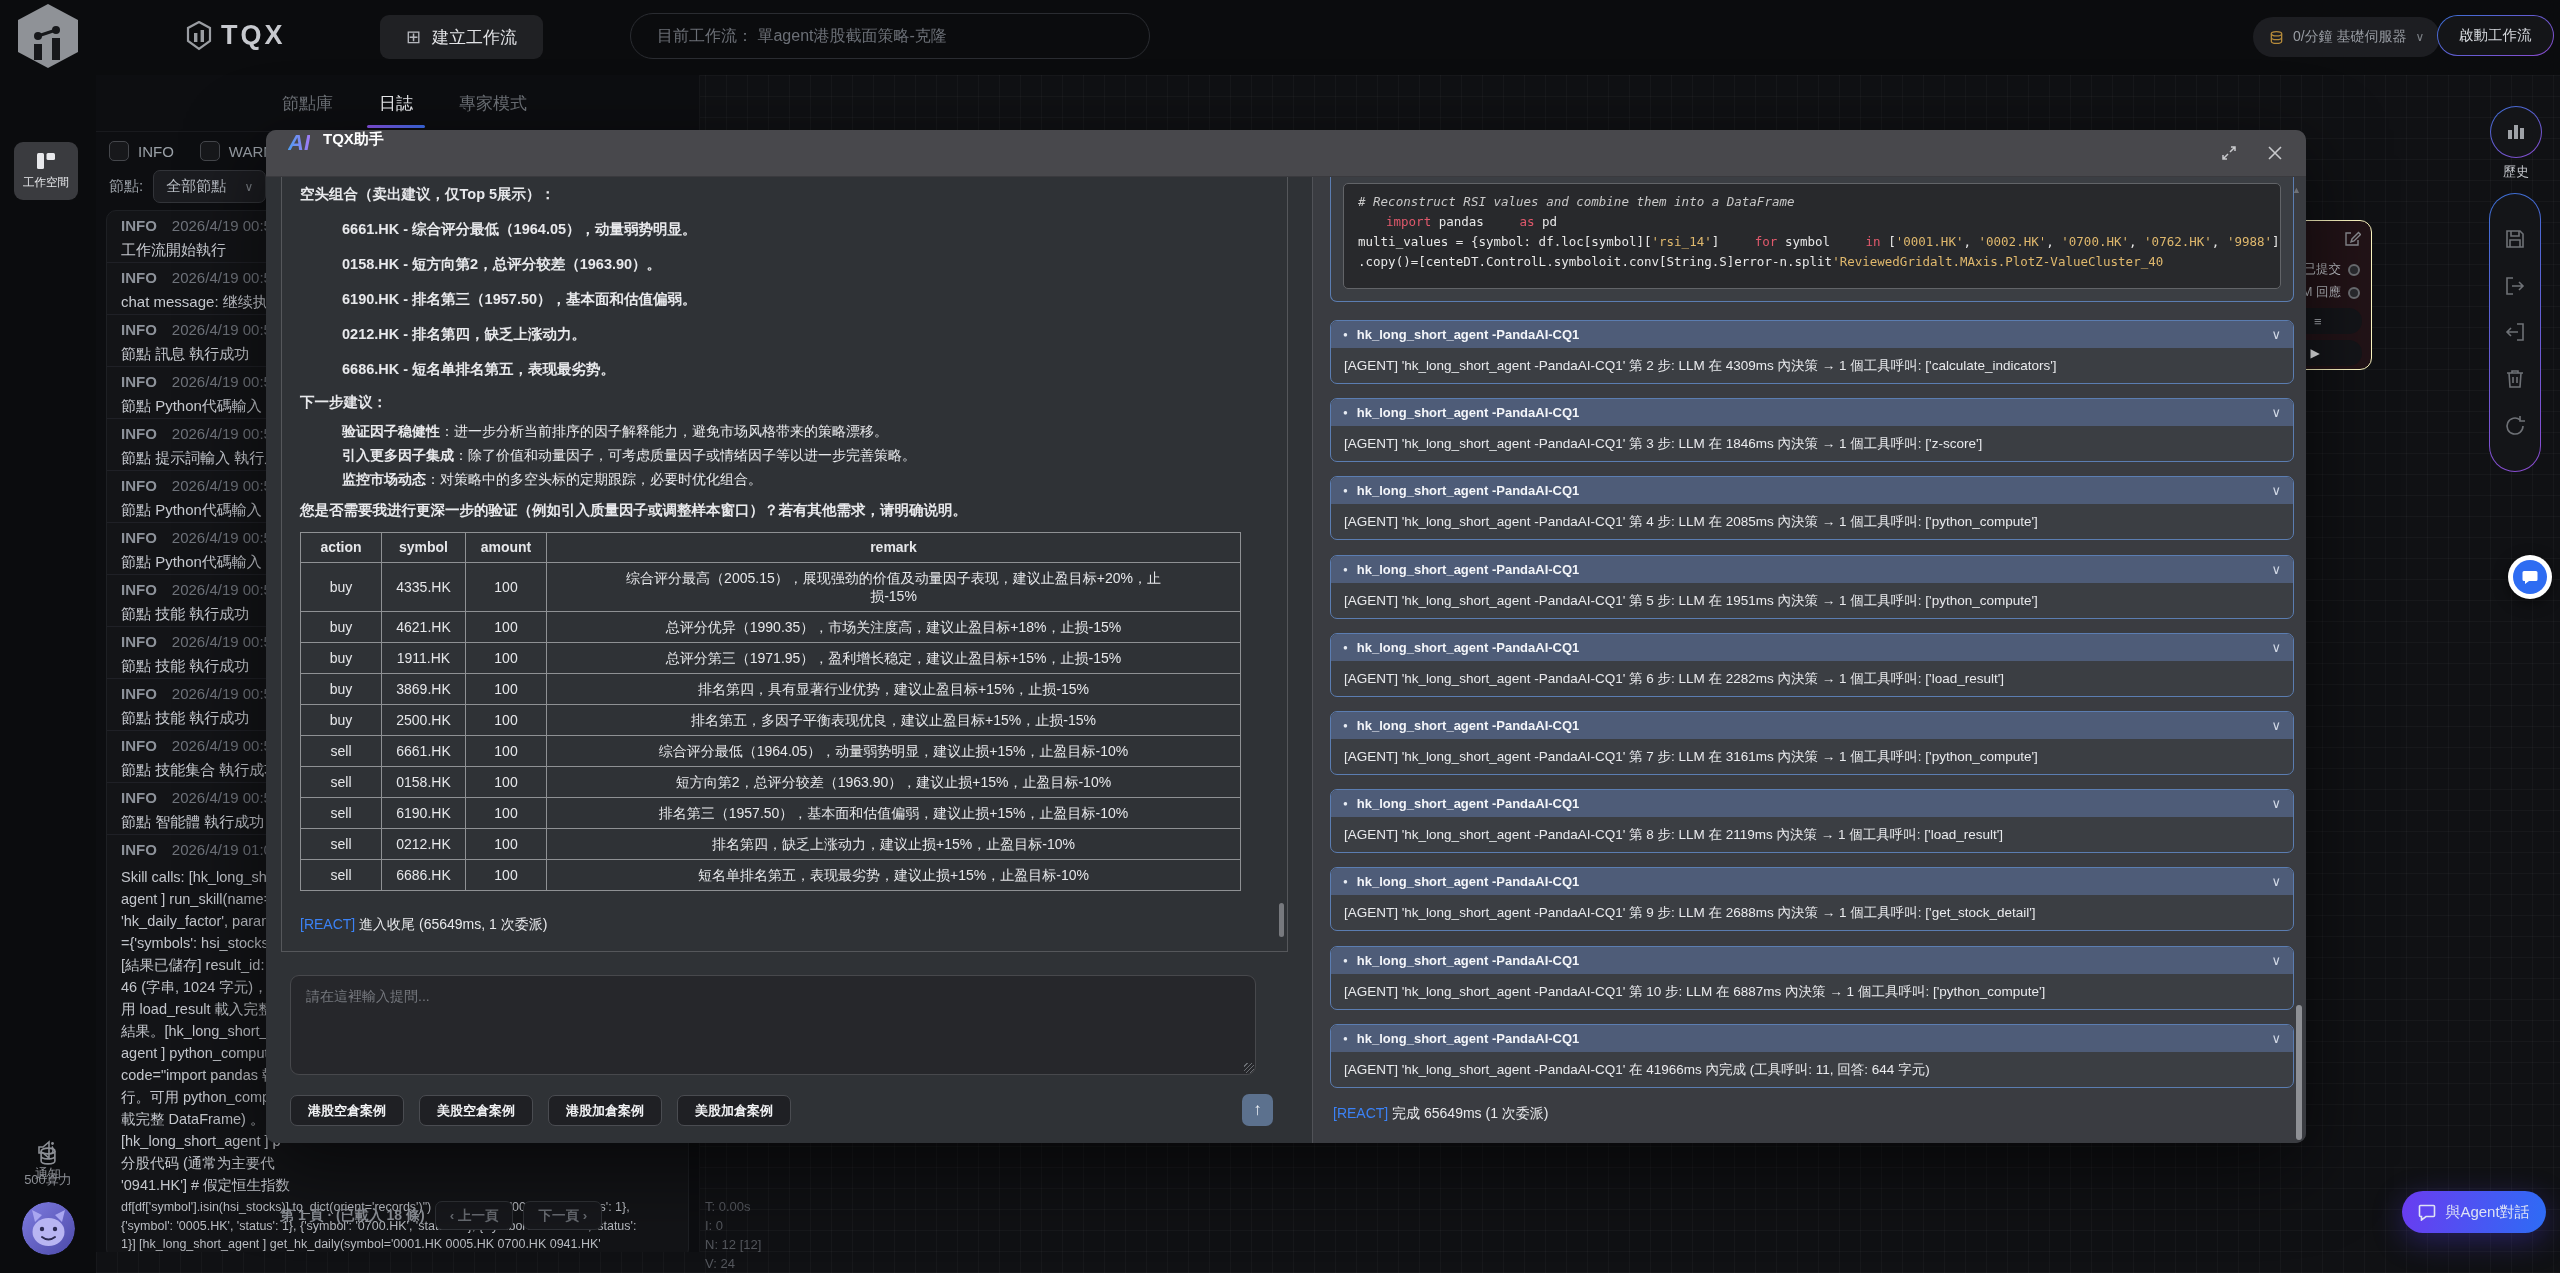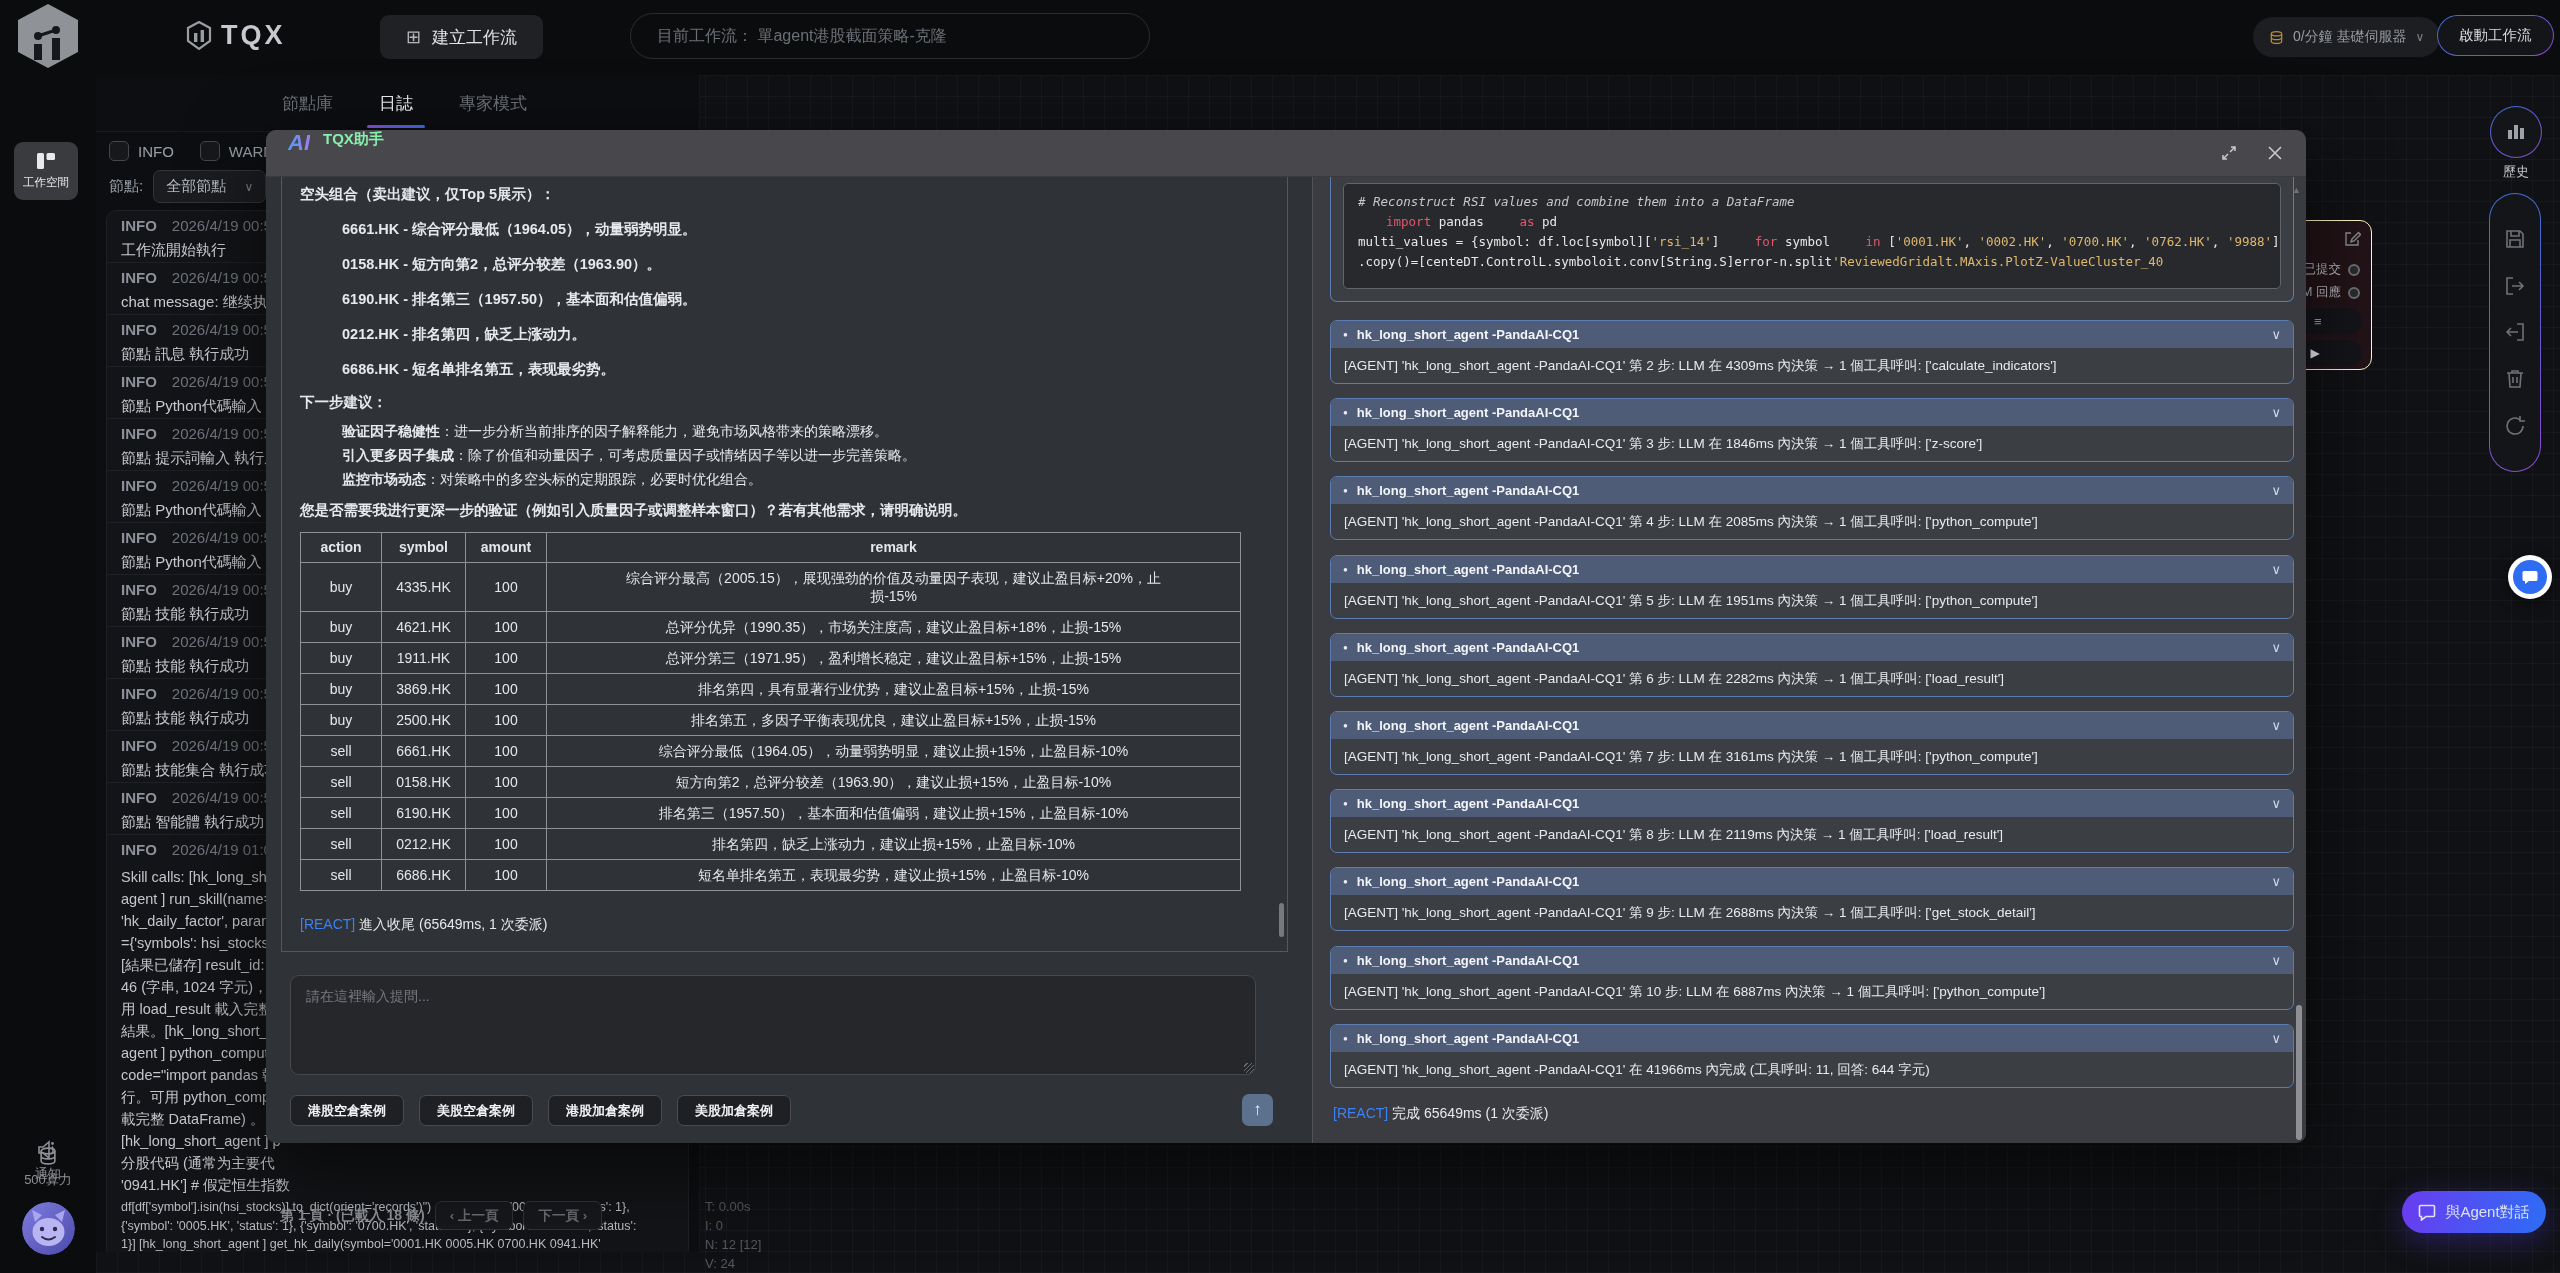--- a/index.html
+++ b/index.html
@@ -93,21 +93,21 @@
     gap:9px;font-size:15px;color:#dde2f5;box-shadow:0 8px 30px rgba(80,60,230,.35);}
   .stats{position:absolute;left:705px;top:1197px;font-size:13px;line-height:19px;color:#54575d;}
 
   
   .modal{position:absolute;left:266px;top:130px;width:2040px;height:1013px;background:#2f3236;border-radius:10px;
     box-shadow:0 24px 80px rgba(0,0,0,.6);overflow:hidden;}
   .modal-head{height:47px;background:#48484c;border-bottom:1px solid #3a3a3e;display:flex;
     padding:0 22px;gap:13px;}
   .ai-mark{font-size:22px;font-weight:800;font-style:italic;
     background:linear-gradient(90deg,#4f9cf0,#a07bf5);-webkit-background-clip:text;background-clip:text;color:transparent;}
-  .modal-title{font-size:15px;font-weight:700;color:#86efac;}
+  .modal-title{font-size:15px;font-weight:700;color:#ffffff;}
   .head-icons{margin-left:auto;display:flex;align-items:center;gap:28px;}
   .modal-body{position:absolute;left:0;top:47px;right:0;bottom:0;}
 
   .chat-scroll{position:absolute;left:15px;top:0;width:1007px;height:775px;border:1px solid #55575b;border-top:none;
     padding:10px 18px;overflow:hidden;font-size:14px;line-height:15px;}
   .msg-head{font-size:14.5px;font-weight:700;}
   .msg-list{margin:20px 0 0 42px;display:flex;flex-direction:column;gap:20px;font-weight:700;font-size:14.5px;}
   .next-head{margin-top:18px;font-weight:700;font-size:14.5px;}
   .sug-list{margin:14px 0 0 42px;display:flex;flex-direction:column;gap:9px;font-size:14px;}
   .sug-list b{font-weight:700;}

